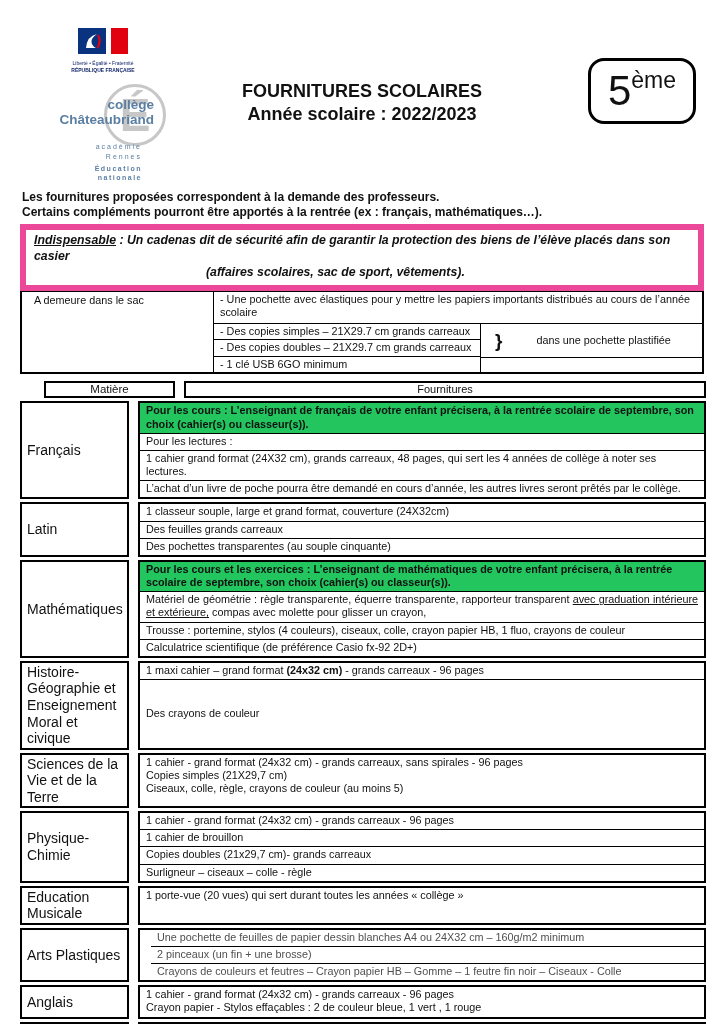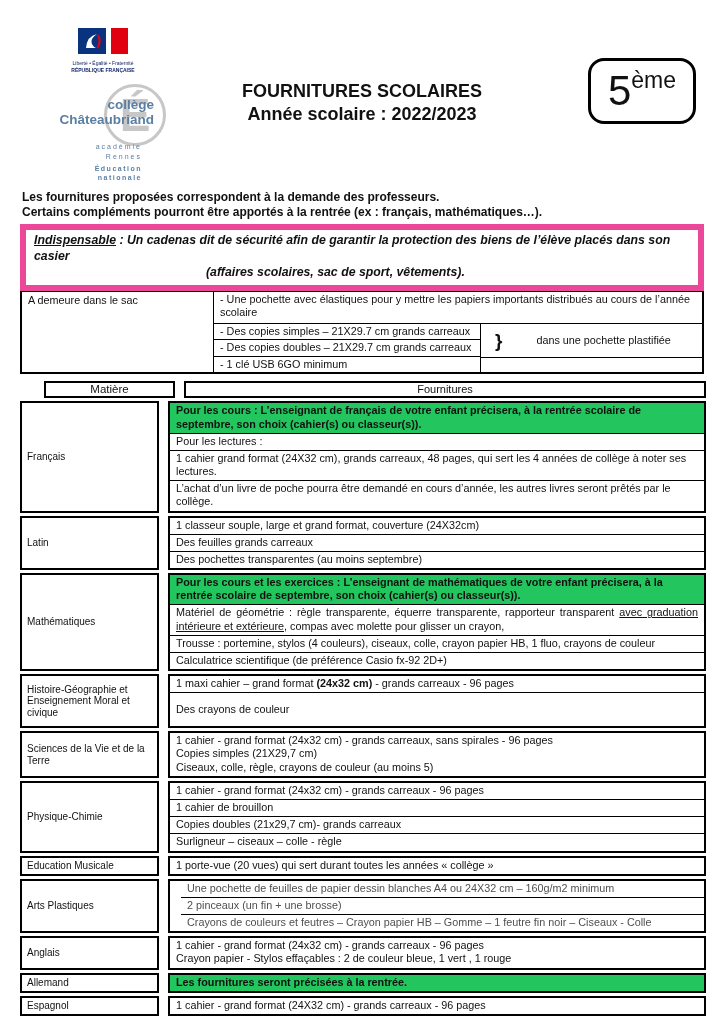--- a/index.html
+++ b/index.html
@@ -33,37 +33,37 @@
 
   
   .indisp{margin:2px 20px 0 20px;border:6px solid #ec4899;padding:3px 8px 4px;font-weight:bold;
         font-style:italic;font-size:12.3px;line-height:1.3;}
   .indisp .lbl{text-decoration:underline;}
   .indisp-l2{padding-left:172px;}
 
   
   .bag{margin:0 20px;border:2px solid #000;border-top-width:1px;display:grid;
        grid-template-columns:192px 1fr 222px;font-size:10.8px;line-height:1.25;}
-  .bag-label{grid-column:1;grid-row:1 / span 4;border-right:1px solid #000;padding:2px 6px;}
+  .bag-label{grid-column:1;grid-row:1 / span 4;border-right:1px solid #000;padding:2px 12px;}
   .bag-r1{grid-column:2 / span 2;grid-row:1;border-bottom:1px solid #000;padding:1px 6px 3px;}
   .bag-r2{grid-column:2;grid-row:2;border-bottom:1px solid #000;padding:1px 6px;}
   .bag-r3{grid-column:2;grid-row:3;border-bottom:1px solid #000;padding:1px 6px;}
   .bag-r4{grid-column:2;grid-row:4;padding:1px 6px;}
   .bag-brace{grid-column:3;grid-row:2 / span 2;border-left:1px solid #000;display:flex;
        align-items:center;padding-left:14px;gap:34px;}
   .bag-brace .brace{font-size:19px;font-weight:bold;}
   .bag-empty{grid-column:3;grid-row:4;border-left:1px solid #000;border-top:1px solid #000;}
 
   
   .mt{margin:7px 18px 0 20px;}
   .mt-header,.srow{display:flex;gap:9px;align-items:stretch;}
   .srow{margin-top:3px;}
   .mh-left{width:127px;border:2px solid #000;text-align:center;font-size:11.5px;padding:0 0 1px;margin-left:24px;}
   .mh-right{flex:1;border:2px solid #000;text-align:center;font-size:11px;padding:0 0 1px;}
-  .sl{width:139px;border:2px solid #000;display:flex;align-items:center;font-size:10px;
+  .sl{width:109px;border:2px solid #000;display:flex;align-items:center;font-size:14px;
       line-height:1.18;padding:1px 2px 1px 5px;box-sizing:border-box;flex:none;}
   .sl span{display:block;}
   .sr{flex:1;border:2px solid #000;display:flex;flex-direction:column;min-width:0;}
   .fr{padding:1px 6px 2px;font-size:10.8px;line-height:1.22;border-top:1px solid #000;}
   .sr > .fr:first-child{border-top:none;}
   .band{background:#22c55e;font-weight:bold;}
   .graytext{color:#4f4f4f;margin-left:11px;}
   .just{text-align:justify;}
   .grow{flex:1;}
   .vcenter{display:flex;align-items:center;min-height:30px;}
@@ -157,21 +157,21 @@
       </div>
     </div>
 
     <div class="srow">
       <div class="sl">
           <span>Latin</span>
         </div>
       <div class="sr">
         <div class="fr">1 classeur souple, large et grand format, couverture (24X32cm)</div>
         <div class="fr">Des feuilles grands carreaux</div>
-        <div class="fr grow">Des pochettes transparentes (au moins septembre)</div>
+        <div class="fr grow">Des pochettes transparentes (au souple cinquante)</div>
       </div>
     </div>
 
     <div class="srow">
       <div class="sl">
           <span>Mathématiques</span>
         </div>
       <div class="sr">
         <div class="fr band">Pour les cours et les exercices :  L’enseignant de mathématiques de votre enfant précisera, à la rentrée scolaire de septembre, son choix (cahier(s) ou classeur(s)).</div>
         <div class="fr just"><span>Matériel de géométrie : règle transparente, équerre transparente, rapporteur transparent </span><span class="uline">avec graduation intérieure et extérieure,</span><span> compas avec molette  pour glisser un crayon,</span></div>

